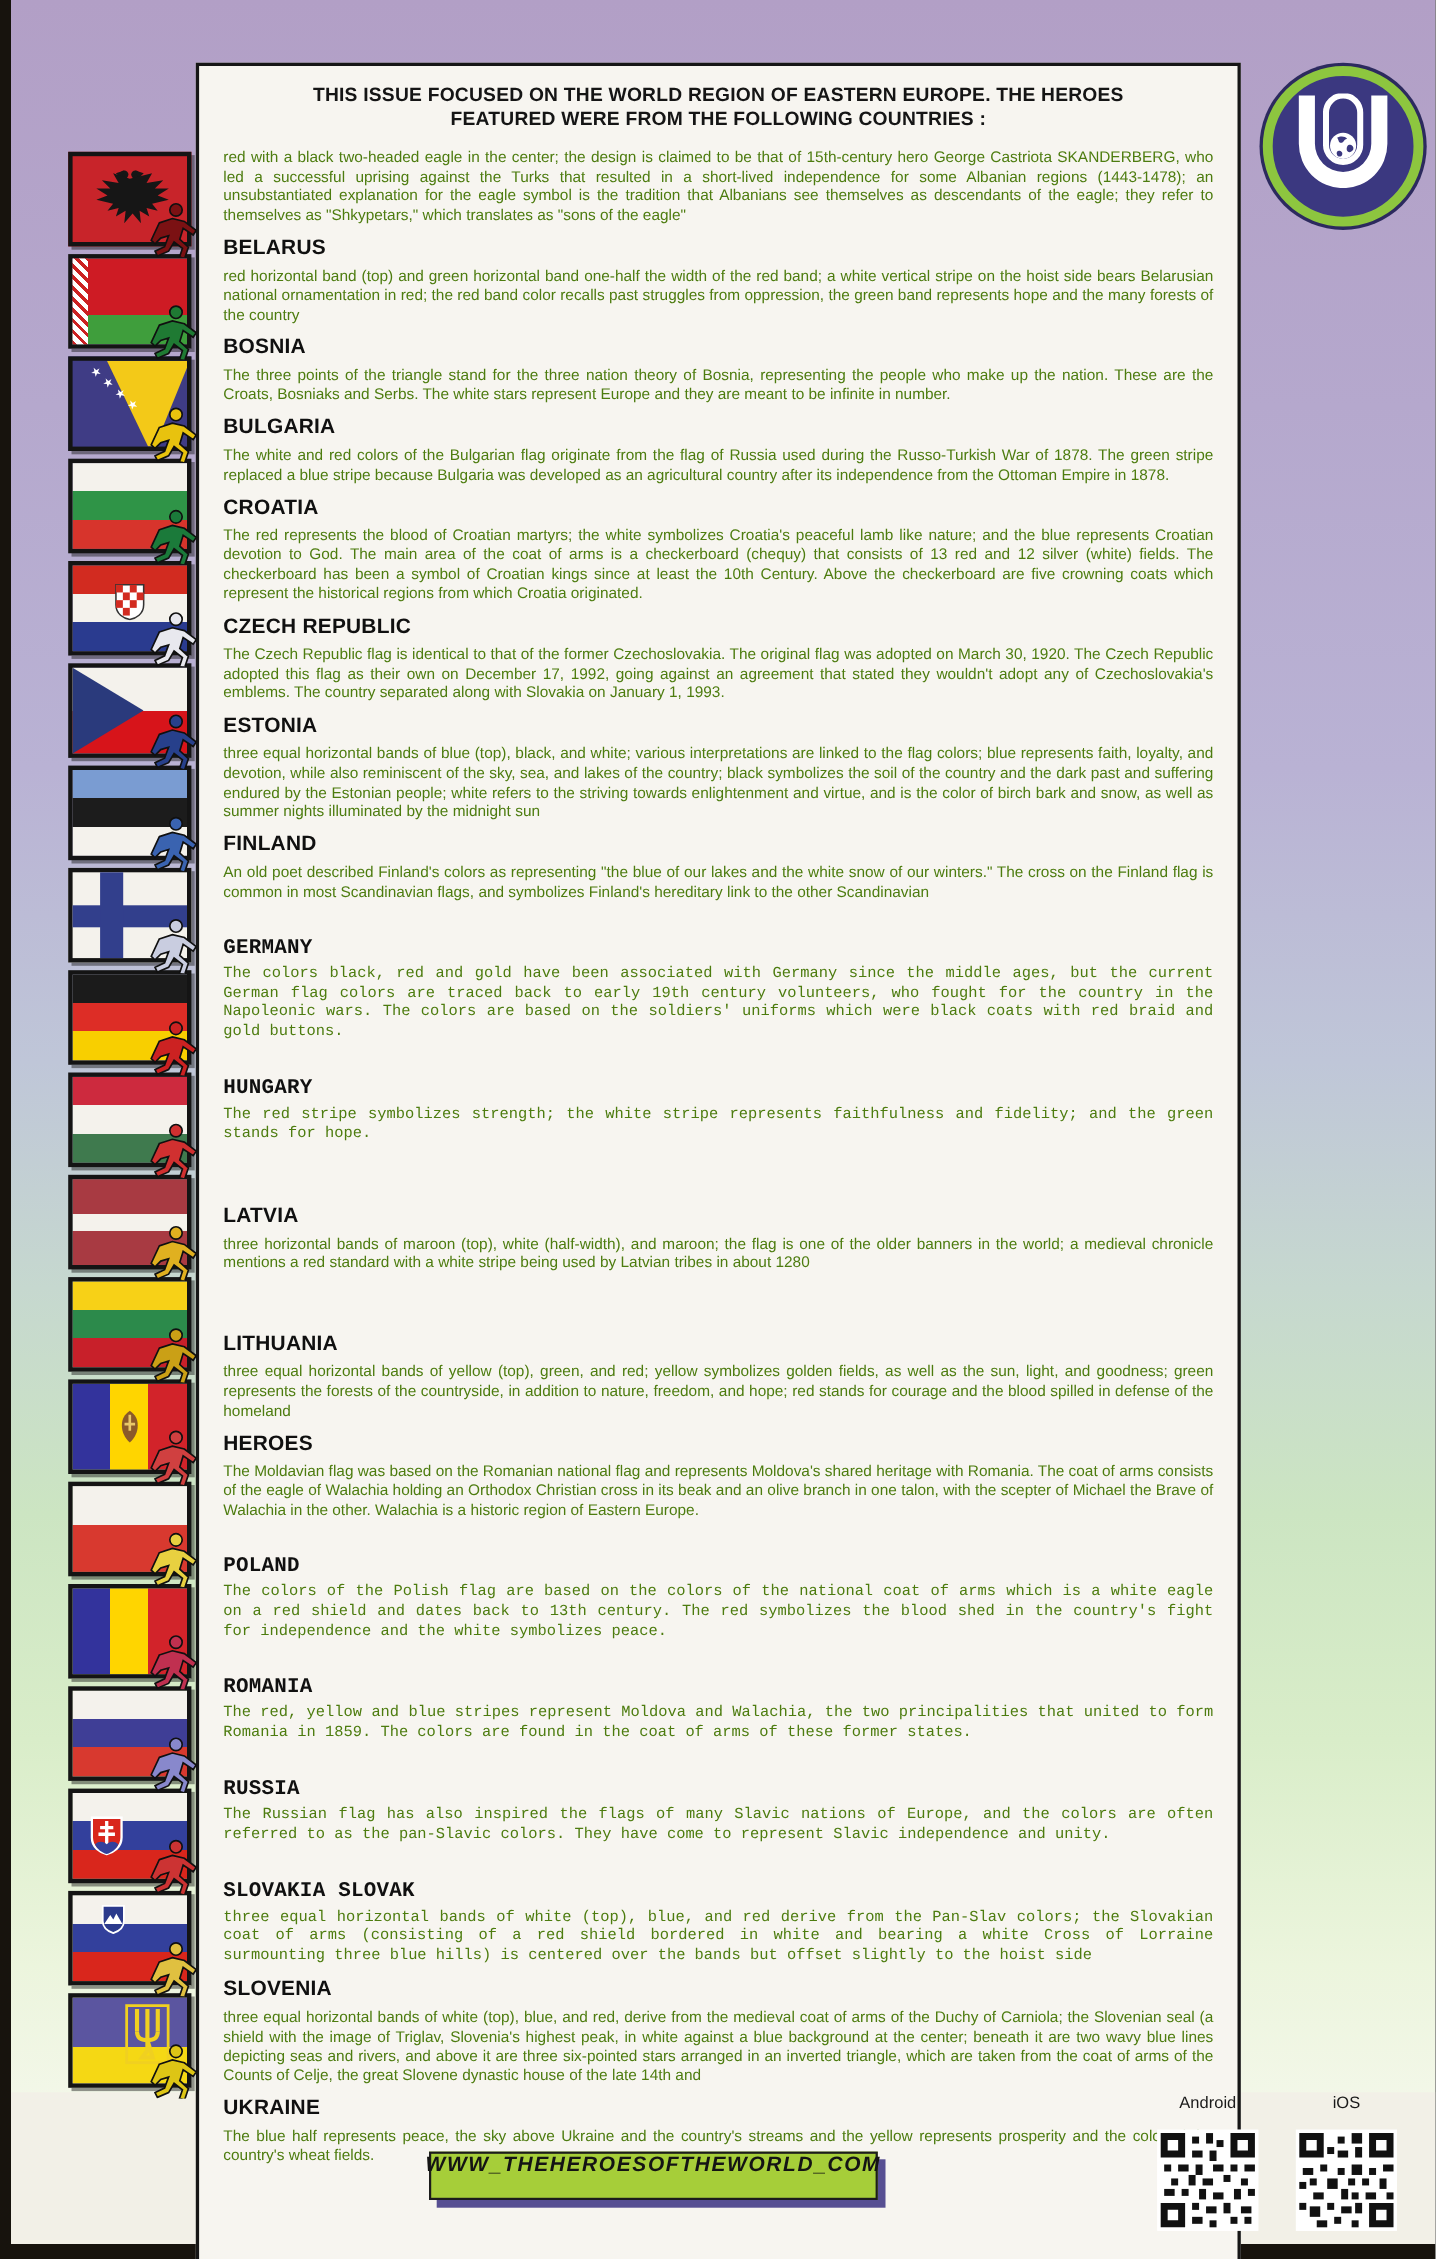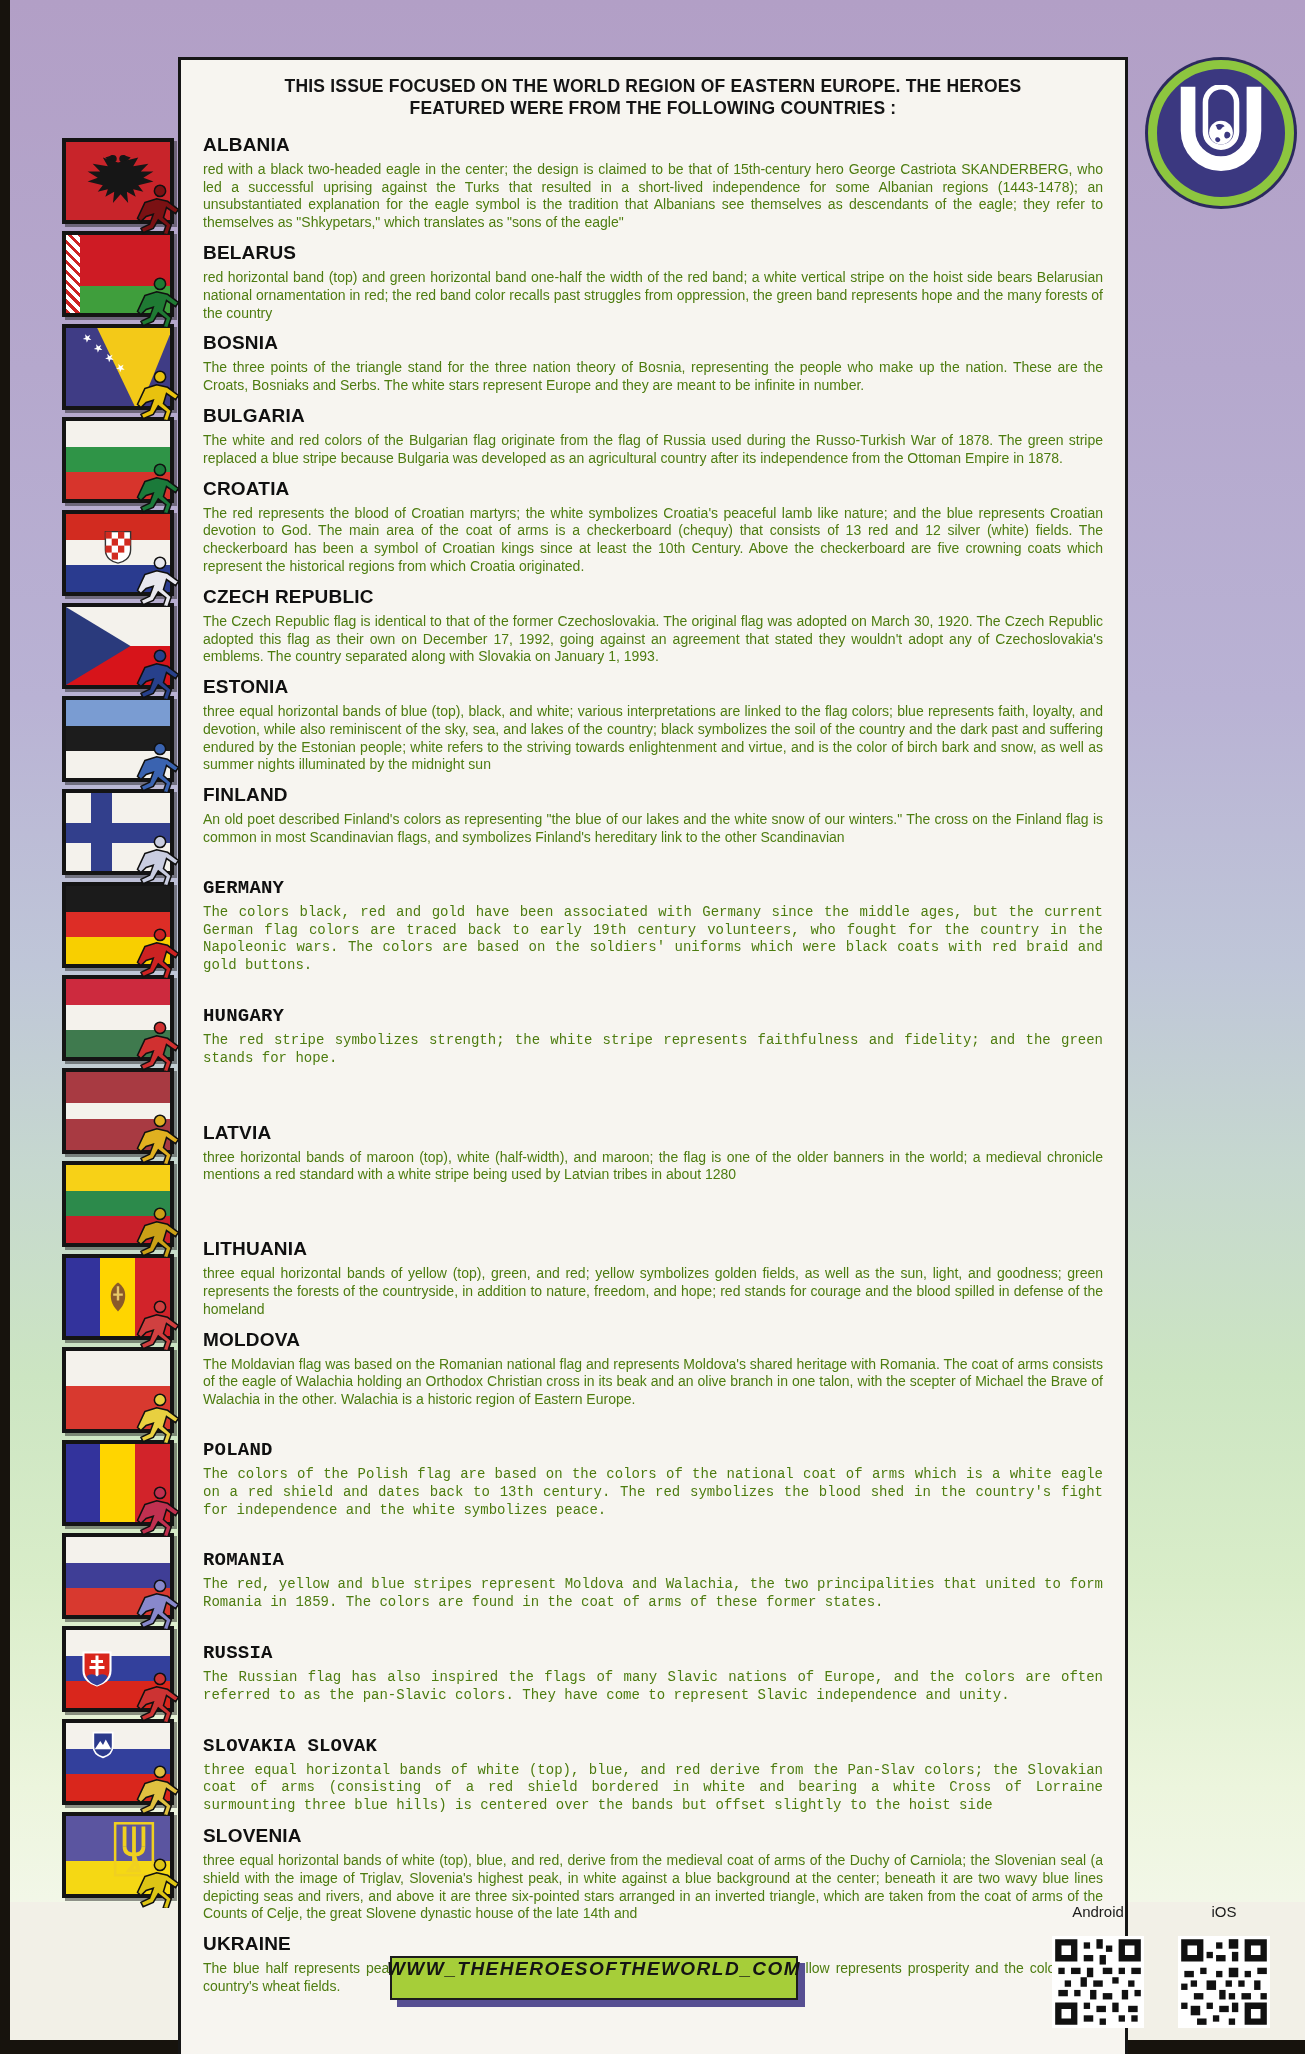--- a/index.html
+++ b/index.html
@@ -253,21 +253,20 @@
       <svg class="hero" fill="#ddc515">
           <use href="#heroShape"></use>
         </svg>
     </div>
   </div>
 
   <div class="content-box">
     <div class="page-title">THIS ISSUE FOCUSED ON THE WORLD REGION OF EASTERN EUROPE. THE HEROES FEATURED WERE FROM THE FOLLOWING COUNTRIES :</div>
 
     <div class="country">
-      <h2>ALBANIA</h2>
       <p>red with a black two-headed eagle in the center; the design is claimed to be that of 15th-century hero George Castriota SKANDERBERG, who led a successful uprising against the Turks that resulted in a short-lived independence for some Albanian regions (1443-1478); an unsubstantiated explanation for the eagle symbol is the tradition that Albanians see themselves as descendants of the eagle; they refer to themselves as "Shkypetars," which translates as "sons of the eagle"</p>
     </div>
     <div class="country">
       <h2>BELARUS</h2>
       <p>red horizontal band (top) and green horizontal band one-half the width of the red band; a white vertical stripe on the hoist side bears Belarusian national ornamentation in red; the red band color recalls past struggles from oppression, the green band represents hope and the many forests of the country</p>
     </div>
     <div class="country">
       <h2>BOSNIA</h2>
       <p>The three points of the triangle stand for the three nation theory of Bosnia, representing the people who make up the nation. These are the Croats, Bosniaks and Serbs. The white stars represent Europe and they are meant to be infinite in number.</p>
     </div>
@@ -301,21 +300,21 @@
     </div>
     <div class="country mt-lg">
       <h2>LATVIA</h2>
       <p>three horizontal bands of maroon (top), white (half-width), and maroon; the flag is one of the older banners in the world; a medieval chronicle mentions a red standard with a white stripe being used by Latvian tribes in about 1280</p>
     </div>
     <div class="country mt-lg">
       <h2>LITHUANIA</h2>
       <p>three equal horizontal bands of yellow (top), green, and red; yellow symbolizes golden fields, as well as the sun, light, and goodness; green represents the forests of the countryside, in addition to nature, freedom, and hope; red stands for courage and the blood spilled in defense of the homeland</p>
     </div>
     <div class="country">
-      <h2>MOLDOVA</h2>
+      <h2>HEROES</h2>
       <p>The Moldavian flag was based on the Romanian national flag and represents Moldova's shared heritage with Romania. The coat of arms consists of the eagle of Walachia holding an Orthodox Christian cross in its beak and an olive branch in one talon, with the scepter of Michael the Brave of Walachia in the other. Walachia is a historic region of Eastern Europe.</p>
     </div>
     <div class="country mt-md">
       <h2>POLAND</h2>
       <p>The colors of the Polish flag are based on the colors of the national coat of arms which is a white eagle on a red shield and dates back to 13th century. The red symbolizes the blood shed in the country's fight for independence and the white symbolizes peace.</p>
     </div>
     <div class="country mt-md">
       <h2>ROMANIA</h2>
       <p>The red, yellow and blue stripes represent Moldova and Walachia, the two principalities that united to form Romania in 1859. The colors are found in the coat of arms of these former states.</p>
     </div>

